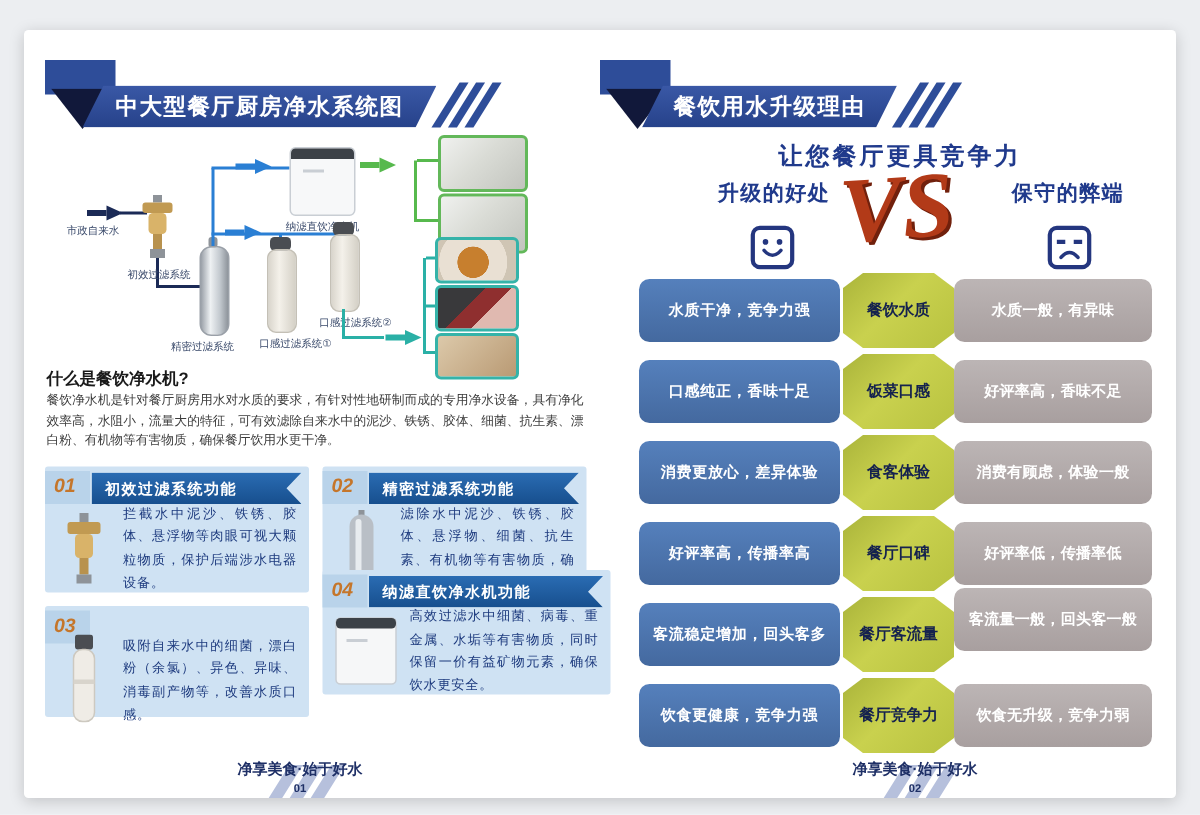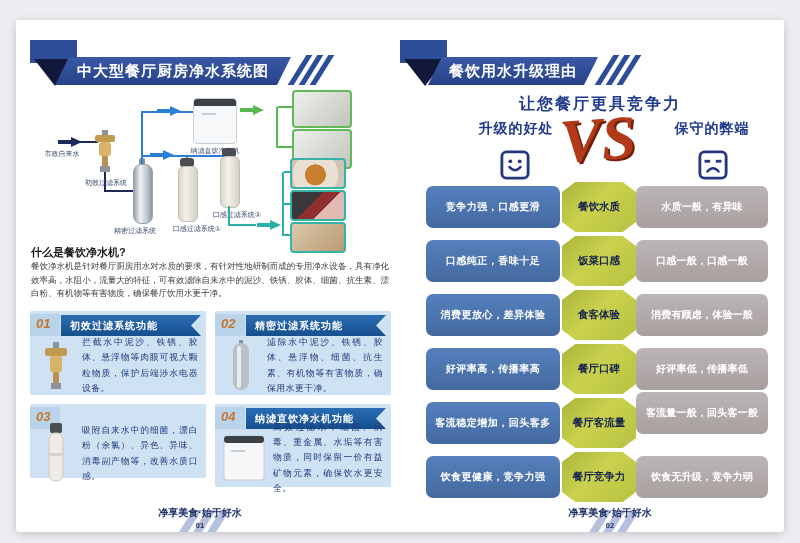--- a/index.html
+++ b/index.html
@@ -220,21 +220,21 @@
         <svg width="20" height="62" viewBox="0 0 20 62">
           <rect x="4" y="0" width="12" height="10" rx="2" fill="#4a4d52"></rect>
           <rect x="3" y="10" width="14" height="48" rx="6" fill="#efece6" stroke="#cdc9c0"></rect>
           <rect x="3" y="30" width="14" height="3" fill="#d8d4cc"></rect>
         </svg>
       </span>
       <span class="ftext">吸附自来水中的细菌，漂白粉（余氯）、异色、异味、消毒副产物等，改善水质口感。</span>
     </div>
   </div>
 
-  <div class="fbox" style="left:215px;top:404px;width:176px;height:83px;">
+  <div class="fbox" style="left:215px;top:380px;width:176px;height:83px;padding-left:16px;">
     <span class="numchip"></span>
     <span class="fnum">04</span>
     <div class="ribbon">
       <span>纳滤直饮净水机功能</span>
     </div>
     <div class="fbody">
       <span class="ficon">
         <svg width="42" height="46" viewBox="0 0 42 46">
           <rect x="1" y="1" width="40" height="44" rx="3" fill="#f6f7f8" stroke="#c9ced4"></rect>
           <rect x="1" y="1" width="40" height="7" rx="3" fill="#3c4147"></rect>
@@ -279,27 +279,27 @@
   <div class="vs-label" style="left:648px;top:120px;width:128px;">保守的弊端</div>
   <div class="face" style="left:698px;top:150px;">
     <svg width="30" height="30" viewBox="0 0 32 32">
       <rect x="2" y="2" width="28" height="28" rx="5" fill="none" stroke="#24367f" stroke-width="3"></rect>
       <rect x="7" y="10.5" width="6" height="3" fill="#24367f"></rect>
         <rect x="19" y="10.5" width="6" height="3" fill="#24367f"></rect>
       <path d="M10 23 q6 -7 12 0" fill="none" stroke="#24367f" stroke-width="2.5" stroke-linecap="round"></path>
     </svg>
   </div>
 
-  <div class="crow-pro" style="left:426px;top:186px;">竞争力强，口感更滑</div>
+  <div class="crow-pro" style="left:426px;top:186px;">水质干净，竞争力强</div>
   <div class="crow-cat" style="left:562px;top:182px;">餐饮水质</div>
   <div class="crow-con" style="left:636px;top:186px;text-align:right;">水质一般，有异味</div>
 
   <div class="crow-pro" style="left:426px;top:240px;">口感纯正，香味十足</div>
   <div class="crow-cat" style="left:562px;top:236px;">饭菜口感</div>
-  <div class="crow-con" style="left:636px;top:240px;">口感一般，口感一般</div>
+  <div class="crow-con" style="left:636px;top:240px;">好评率高，香味不足</div>
 
   <div class="crow-pro" style="left:426px;top:294px;">消费更放心，差异体验</div>
   <div class="crow-cat" style="left:562px;top:290px;">食客体验</div>
   <div class="crow-con" style="left:636px;top:294px;">消费有顾虑，体验一般</div>
 
   <div class="crow-pro" style="left:426px;top:348px;">好评率高，传播率高</div>
   <div class="crow-cat" style="left:562px;top:344px;">餐厅口碑</div>
   <div class="crow-con" style="left:636px;top:348px;">好评率低，传播率低</div>
 
   <div class="crow-pro" style="left:426px;top:402px;">客流稳定增加，回头客多</div>

